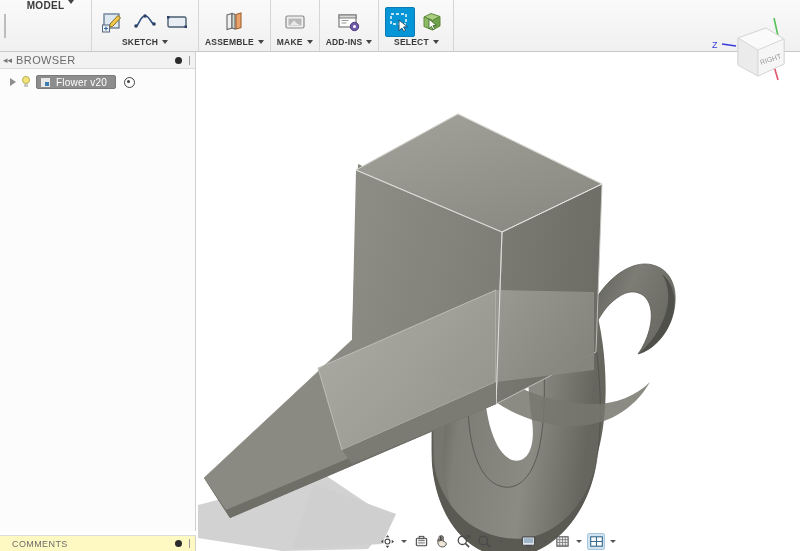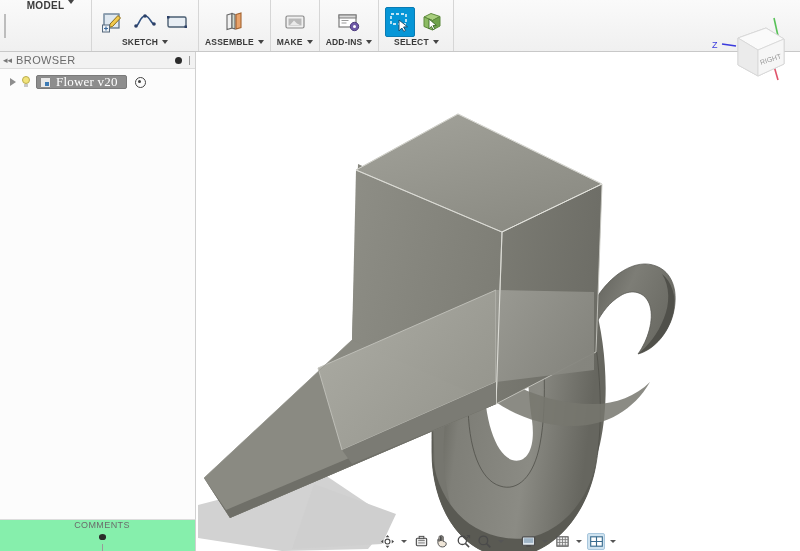--- a/index.html
+++ b/index.html
@@ -94,36 +94,36 @@
     padding: 1px 8px 1px 3px; height: 14px;
   }
   .doc-icon {
     width: 11px; height: 11px; background: #e9e9e9;
     border: 1px solid #8a8a8a; border-radius: 1px; position: relative;
   }
   .doc-icon::after {
     content:""; position:absolute; right:1px; bottom:1px;
     width:4px; height:4px; background:#3d7bb5;
   }
-  .node-label { font-size: 13px; color: #ffffff; letter-spacing: .2px; font-family: Liberation Serif, serif; }
+  .node-label { font-size: 10px; color: #ffffff; letter-spacing: .2px; }
   .eye-toggle {
     width: 11px; height: 11px; border-radius: 50%;
     border: 1.5px solid #444; position: relative; margin-left: 4px;
   }
   .eye-toggle::after {
     content:""; position:absolute; left:2px; top:2px;
     width:3px; height:3px; border-radius:50%; background:#444;
   }
 
   
   .comments {
-    position: absolute; left: 0; bottom: 0; width: 196px; height: 32px;
-    background: #86efac; border-top: 1px solid #dcdcdc;
+    position: absolute; left: 0; bottom: 0; width: 196px; height: 16px;
+    background: #fef9c3; border-top: 1px solid #dcdcdc;
     border-right: 1px solid #d0d0d0;
-    display: flex; align-items: center; padding: 0 3px 0 12px; gap: 4px; flex-direction: column;
+    display: flex; align-items: center; padding: 0 3px 0 12px; gap: 4px;
   }
   .comments-title { font-size: 9px; color: #6b6b6b; letter-spacing: .4px; flex: 1; }
 
   
   .canvas {
     position: absolute; left: 196px; top: 52px; width: 604px; height: 499px;
     background: #ffffff; overflow: hidden;
   }
   .canvas svg { position: absolute; left: 0; top: 0; }
 

